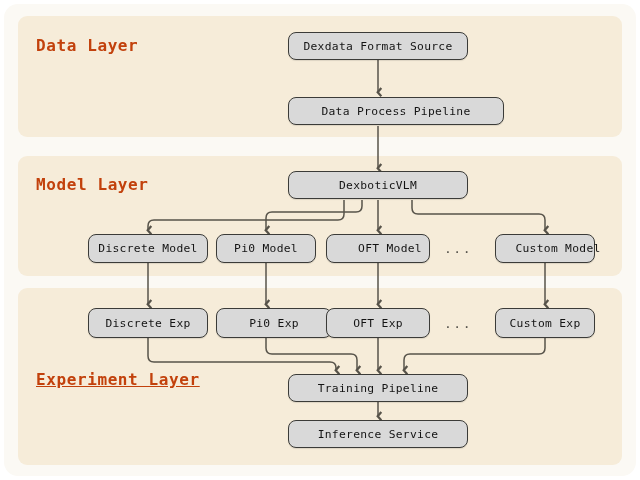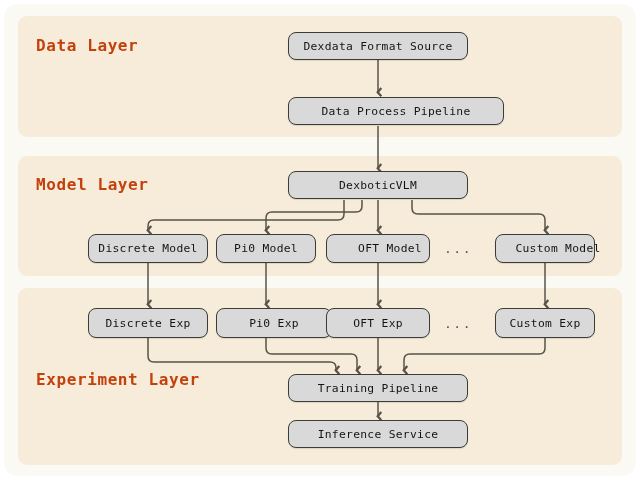--- a/index.html
+++ b/index.html
@@ -37,21 +37,21 @@
   .band-title {
     position: absolute;
     font-size: 16px;
     font-weight: bold;
     color: #c2410c;
     letter-spacing: 0.6px;
     white-space: nowrap;
   }
   #title-data  { left: 36px; top: 36px;  }
   #title-model { left: 36px; top: 175px; }
-  #title-exp   { left: 36px; top: 370px; }
+  #title-exp   { left: 36px; top: 370px; text-decoration: underline; }
 
   .node {
     position: absolute;
     box-sizing: border-box;
     background: #d9d9d9;
     border: 1.6px solid #3b3b38;
     border-radius: 8px;
     color: #141414;
     font-size: 11.3px;
     letter-spacing: 0.3px;

